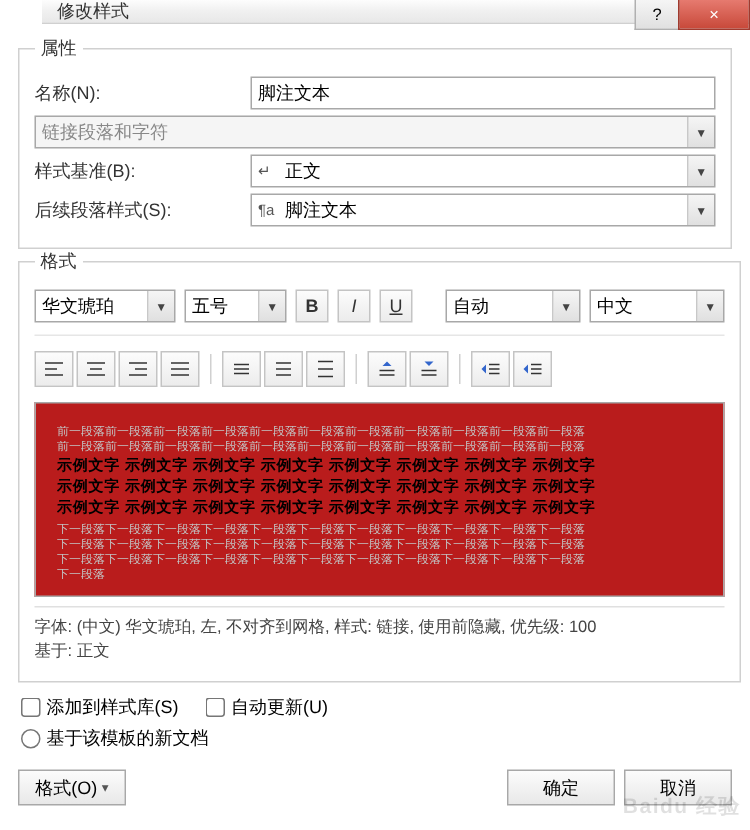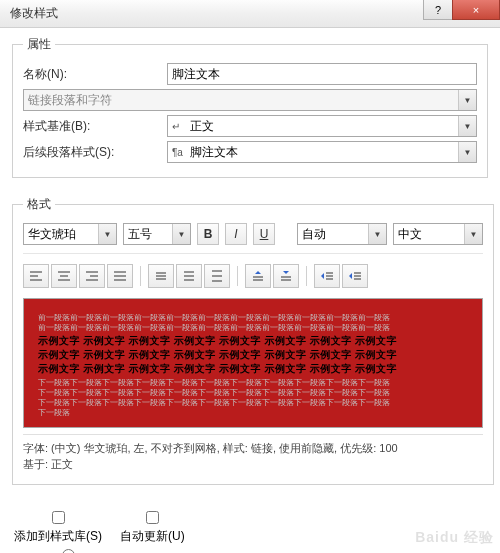--- a/index.html
+++ b/index.html
@@ -6,27 +6,28 @@
   body {
     margin: 0;
     font-family: "Microsoft YaHei", "SimSun", Arial, sans-serif;
     font-size: 12px;
     background: #fff;
     width: 500px;
     height: 553px;
     overflow: hidden;
   }
   .titlebar {
-    height: 28px;
+    height: 16px;
     background: linear-gradient(to bottom, #fdfdfd 0%, #f0f0f0 50%, #e8e8e8 100%);
     border-bottom: 1px solid #d0d0d0;
     display: flex;
     align-items: center;
     padding-left: 10px;
     position: relative;
+    margin-left: 28px;
   }
   .title { color: #333; }
   .title-buttons {
     position: absolute;
     right: 0; top: 0;
     display: flex;
     height: 20px;
   }
   .tbtn {
     width: 30px; height: 20px;
@@ -41,21 +42,21 @@
     width: 48px;
     background: linear-gradient(to bottom,#e67a6f,#c8493a);
     color: #fff;
     border-color: #a03a2e;
   }
   .body {
     padding: 8px 12px 10px 12px;
   }
   fieldset {
     border: 1px solid #d0d0d0;
-    margin: 0 0 18px 0;
+    margin: 0 0 0 0;
     padding: 6px 10px 10px 10px;
   }
   legend { padding: 0 4px; color: #333; }
   .row {
     display: flex;
     align-items: center;
     margin: 4px 0;
     gap: 44px;
   }
   .lbl {
@@ -139,21 +140,21 @@
     line-height: 1.45;
     min-height: 40px;
   }
   .options {
     padding: 4px 2px;
   }
   .options .row2 {
     display: flex; gap: 18px; align-items: center;
     margin: 4px 0;
   }
-  .chk, .rad { display: flex; align-items:center; gap: 4px; flex-direction: column; }
+  .chk, .rad { display: flex; align-items:center; gap: 4px; }
   .chk input, .rad input { margin:0; }
   .footer {
     display: flex;
     align-items: center;
     margin-top: 4px;
   }
   .btn {
     height: 24px;
     min-width: 72px;
     border: 1px solid #a8a8a8;

